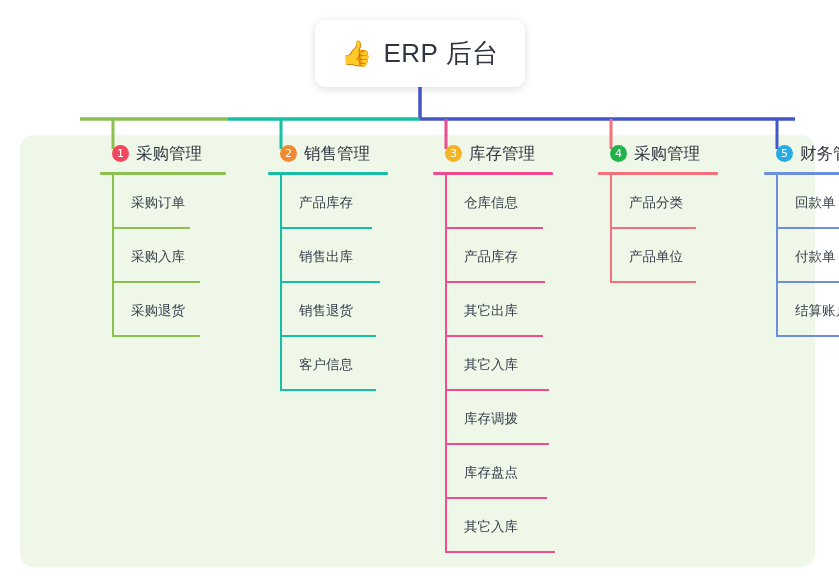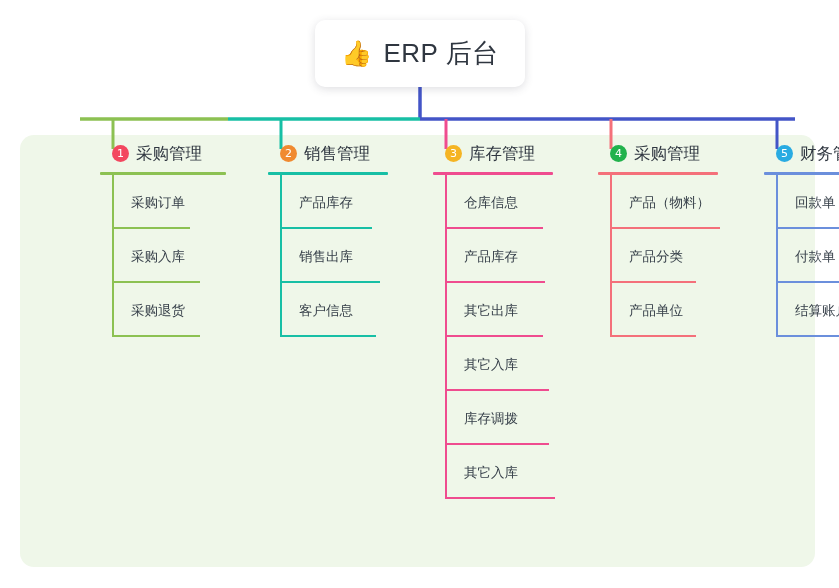--- a/index.html
+++ b/index.html
@@ -194,20 +194,24 @@
         <div class="branch-spine" style="background: rgb(23, 191, 165);"></div>
         <div class="leaf">
           <span class="leaf-label">产品库存</span>
           <div class="leaf-rule" style="background: rgb(23, 191, 165); width: 92px;"></div>
         </div>
         <div class="leaf">
           <span class="leaf-label">销售出库</span>
           <div class="leaf-rule" style="background: rgb(23, 191, 165); width: 100px;"></div>
         </div>
         <div class="leaf">
+          <span class="leaf-label">销售退货</span>
+          <div class="leaf-rule" style="background: rgb(23, 191, 165); width: 96px;"></div>
+        </div>
+        <div class="leaf">
           <span class="leaf-label">客户信息</span>
           <div class="leaf-rule" style="background: rgb(23, 191, 165); width: 96px;"></div>
         </div>
       </div>
     </div>
     <div class="branch" style="left: 413px; width: 130px;">
       <div class="branch-header">
         <span class="branch-badge" style="background: rgb(245, 180, 35);">3</span>
         <span class="branch-title">库存管理</span>
       </div>
@@ -228,38 +232,38 @@
         </div>
         <div class="leaf">
           <span class="leaf-label">其它入库</span>
           <div class="leaf-rule" style="background: rgb(239, 76, 143); width: 104px;"></div>
         </div>
         <div class="leaf">
           <span class="leaf-label">库存调拨</span>
           <div class="leaf-rule" style="background: rgb(239, 76, 143); width: 104px;"></div>
         </div>
         <div class="leaf">
+          <span class="leaf-label">库存盘点</span>
+          <div class="leaf-rule" style="background: rgb(239, 76, 143); width: 102px;"></div>
+        </div>
+        <div class="leaf">
           <span class="leaf-label">其它入库</span>
           <div class="leaf-rule" style="background: rgb(239, 76, 143); width: 110px;"></div>
         </div>
       </div>
     </div>
     <div class="branch" style="left: 578px; width: 130px;">
       <div class="branch-header">
         <span class="branch-badge" style="background: rgb(34, 178, 76);">4</span>
         <span class="branch-title">采购管理</span>
       </div>
       <div class="branch-rule" style="background: rgb(244, 112, 122); width: 120px;"></div>
       <div class="branch-body">
         <div class="branch-spine" style="background: rgb(244, 112, 122);"></div>
         <div class="leaf">
-          <span class="leaf-label">产品（物料）</span>
-          <div class="leaf-rule" style="background: rgb(244, 112, 122); width: 110px;"></div>
-        </div>
-        <div class="leaf">
           <span class="leaf-label">产品分类</span>
           <div class="leaf-rule" style="background: rgb(244, 112, 122); width: 86px;"></div>
         </div>
         <div class="leaf">
           <span class="leaf-label">产品单位</span>
           <div class="leaf-rule" style="background: rgb(244, 112, 122); width: 86px;"></div>
         </div>
       </div>
     </div>
     <div class="branch" style="left: 744px; width: 120px;">

